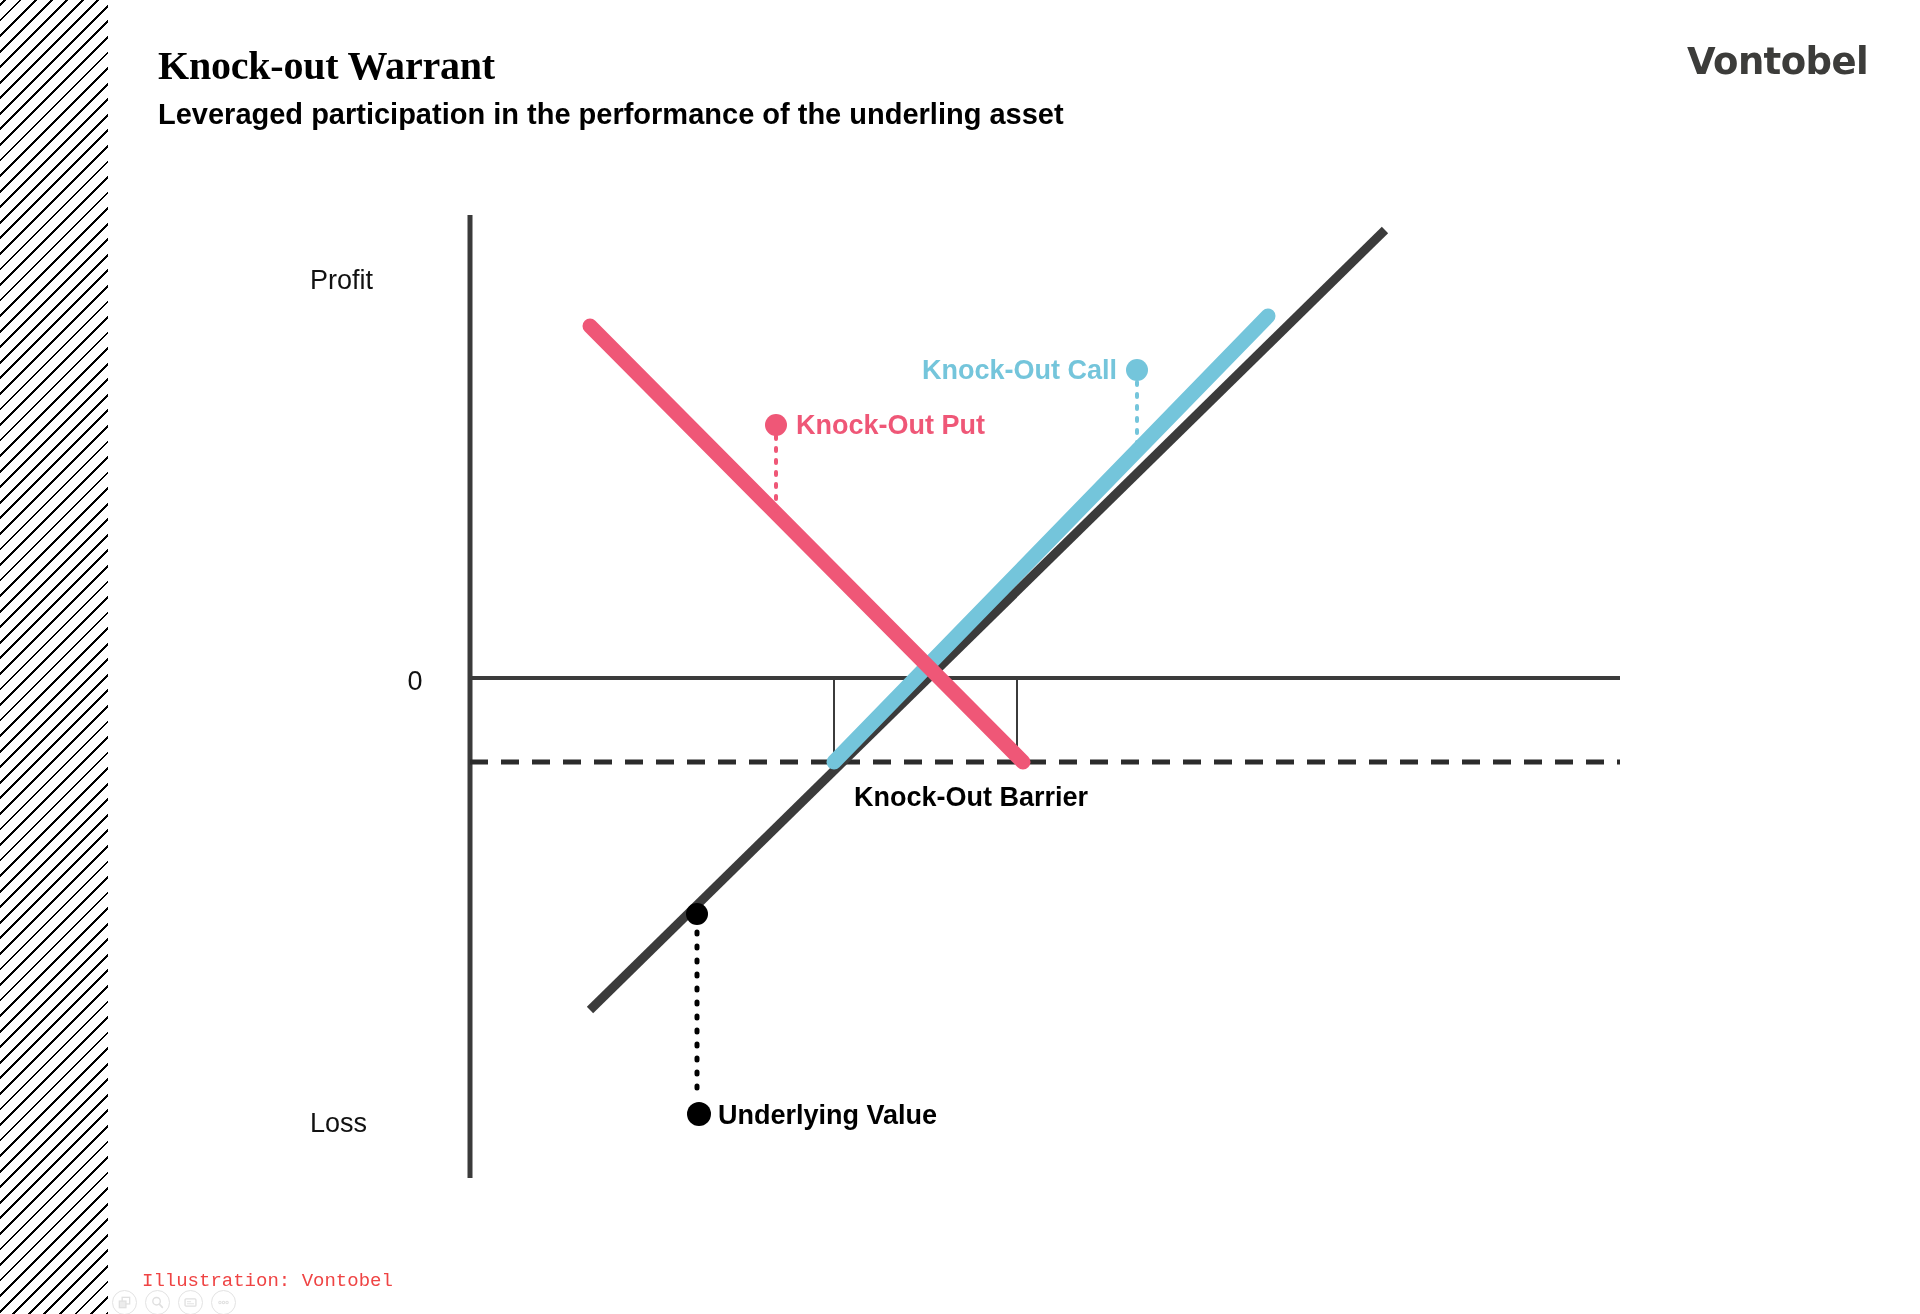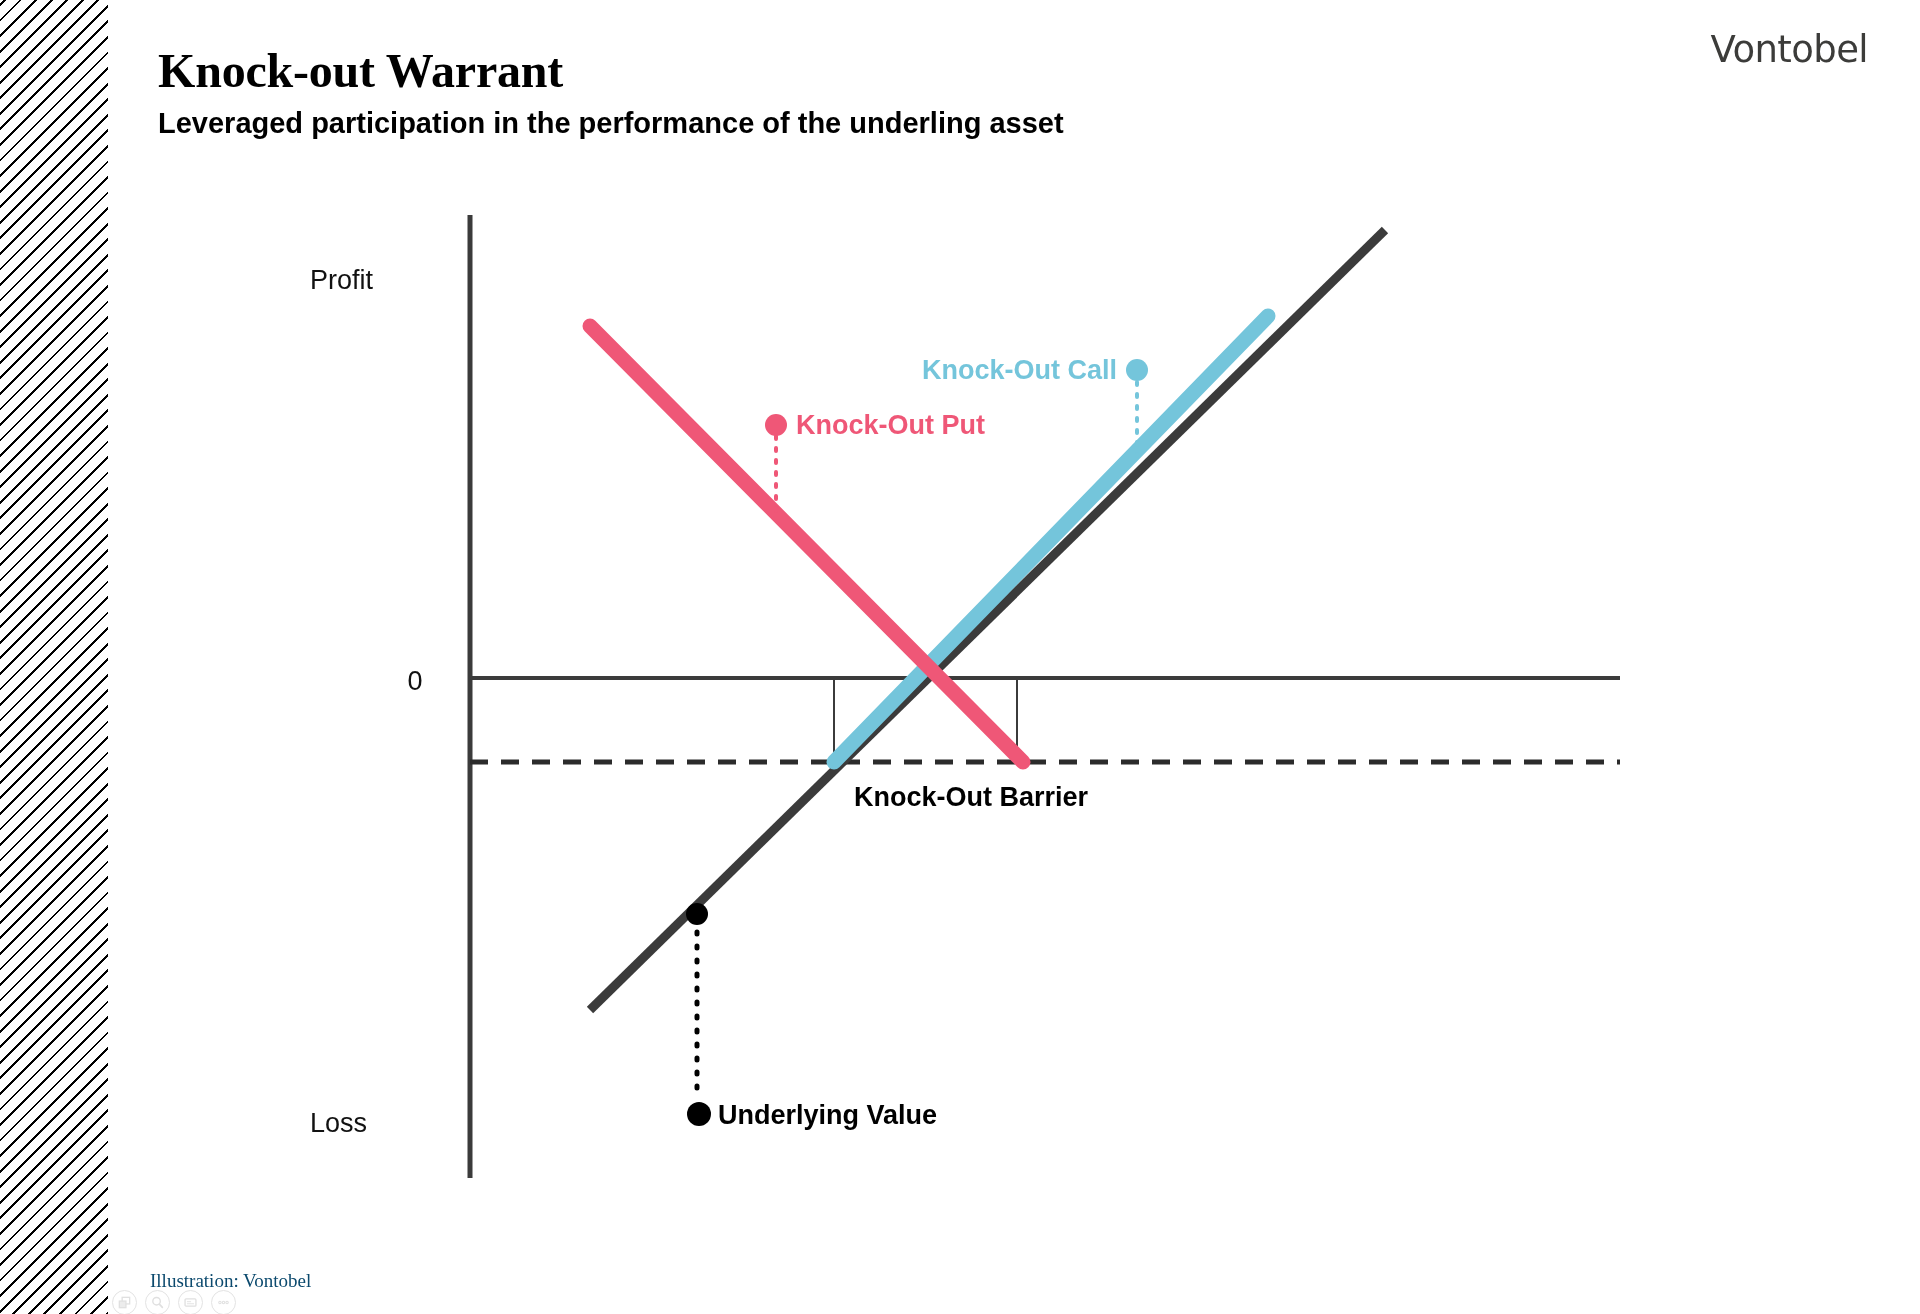--- a/index.html
+++ b/index.html
@@ -33,42 +33,42 @@
   
   #header {
     position: absolute;
     left: 158px;
     top: 44px;
     width: 1300px;
   }
   #page-title {
     font-family: "Liberation Serif", serif;
     font-weight: bold;
-    font-size: 48px;
+    font-size: 40px;
     letter-spacing: -0.2px;
     margin: 0;
     line-height: 1.12;
     color: #000;
   }
   #page-subtitle {
     font-family: "Liberation Sans", sans-serif;
     font-weight: 700;
     font-size: 29px;
     margin: 8px 0 0 0;
     line-height: 1.2;
     color: #000;
   }
 
   
   #brand-logo {
     position: absolute;
     right: 52px;
-    top: 28px;
+    top: 40px;
     font-family: "DejaVu Sans", sans-serif;
-    font-weight: normal;
+    font-weight: bold;
     font-size: 37px;
     letter-spacing: -0.6px;
     color: #3c3c3a;
     margin-left: 16px;
   }
 
   
   #chart-area {
     position: absolute;
     left: 0;
@@ -91,25 +91,25 @@
   .annot-label {
     font-family: "Liberation Sans", sans-serif;
     font-weight: bold;
     font-size: 27px;
     fill: #000000;
   }
 
   
   #footer-caption {
     position: absolute;
-    left: 150px;
+    left: 142px;
     top: 1270px;
-    font-family: Liberation Serif, serif;
+    font-family: Liberation Mono, monospace;
     font-size: 19px;
-    color: #0c4a6e;
+    color: #ef4444;
     white-space: nowrap;
   }
   #toolbar {
     position: absolute;
     left: 112px;
     top: 1290px;
     display: flex;
     gap: 8px;
     align-items: center;
   }

